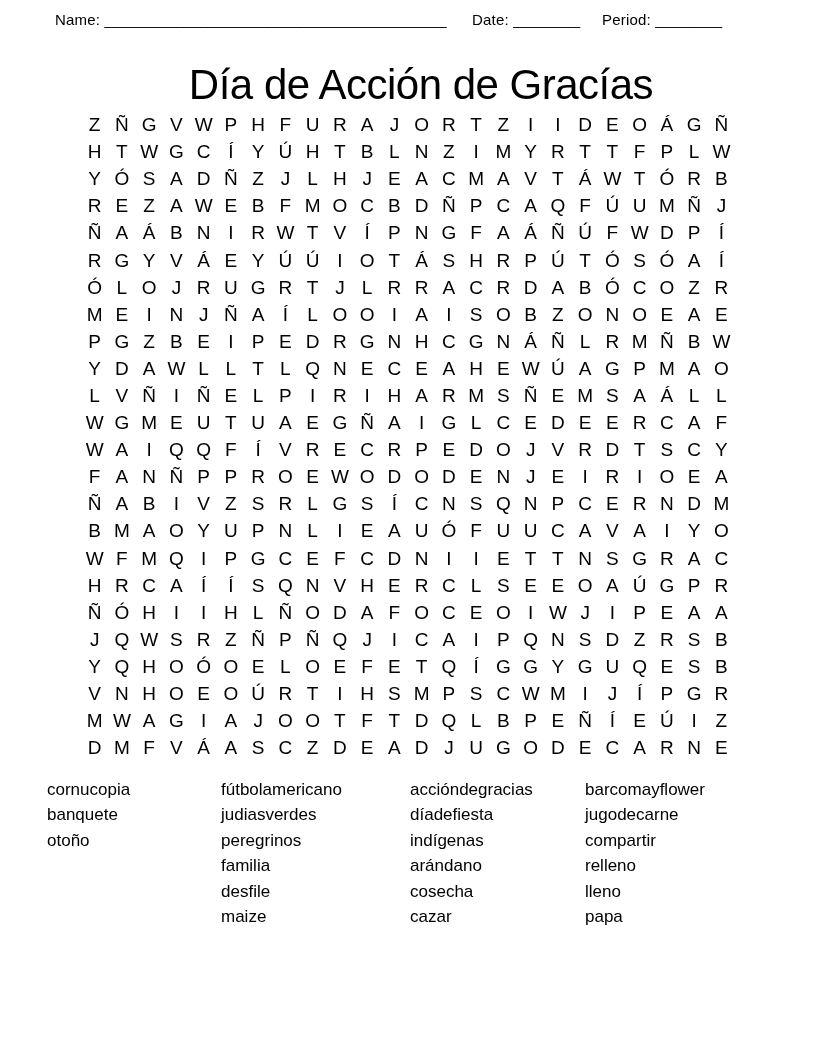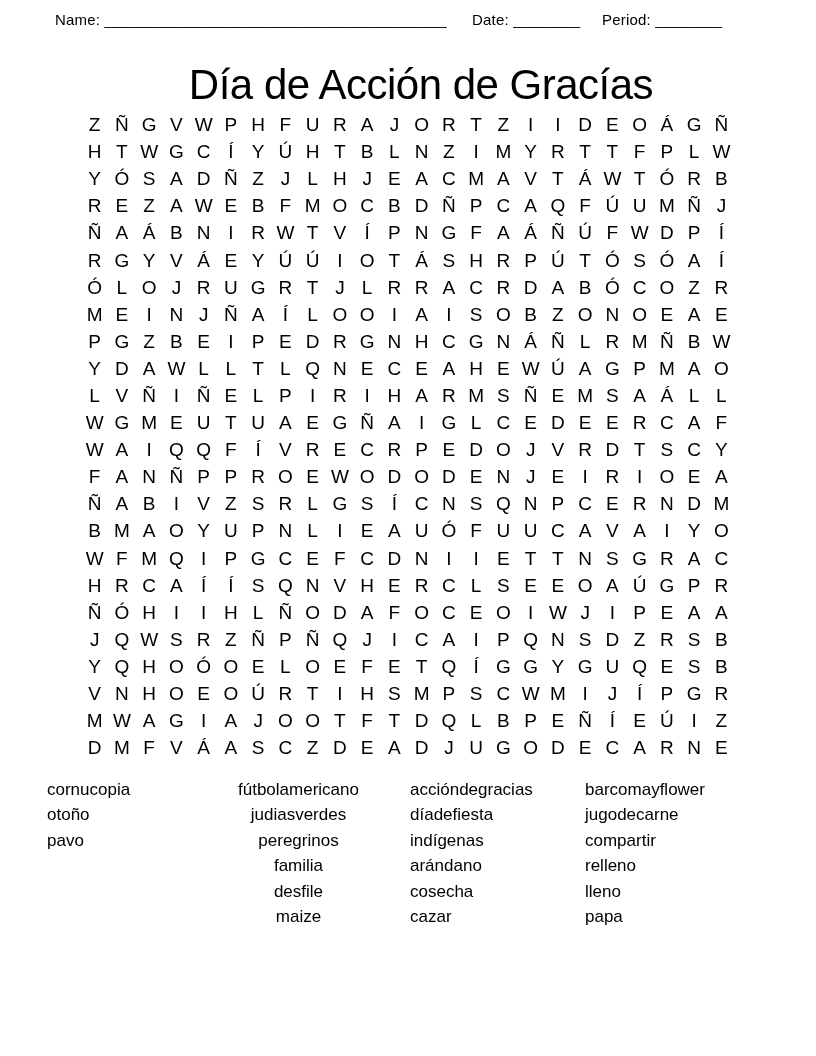--- a/index.html
+++ b/index.html
@@ -39,21 +39,21 @@
     display: flex; align-items: center; justify-content: center;
     font-size: 19px;
     line-height: 1;
   }
   .word-list {
     position: absolute; top: 777px; left: 0; width: 100%;
     font-size: 17px;
   }
   .wcol { position: absolute; top: 0; }
   .wcol-0 { left: 47px; }
-  .wcol-1 { left: 238px; text-align: center; }
+  .wcol-1 { left: 221px; }
   .wcol-2 { left: 410px; }
   .wcol-3 { left: 585px; }
   .word { line-height: 25.4px; white-space: nowrap; }
 </style>
 </head>
 <body>
 
 <div class="header-group hdr-name"><span>Name:</span> <span class="blank-line">_________________________________________</span></div>
 
 <div class="header-group hdr-date"><span>Date:</span> <span class="blank-line">________</span></div>
@@ -637,22 +637,22 @@
     <span class="cell">C</span>
     <span class="cell">A</span>
     <span class="cell">R</span>
     <span class="cell">N</span>
     <span class="cell">E</span>
   </div>
 
 <div class="word-list">
   <div class="wcol wcol-0">
       <div class="word">cornucopia</div>
+      <div class="word">banquete</div>
       <div class="word">otoño</div>
-      <div class="word">pavo</div>
     </div>
   <div class="wcol wcol-1">
       <div class="word">fútbolamericano</div>
       <div class="word">judiasverdes</div>
       <div class="word">peregrinos</div>
       <div class="word">familia</div>
       <div class="word">desfile</div>
       <div class="word">maize</div>
     </div>
   <div class="wcol wcol-2">

